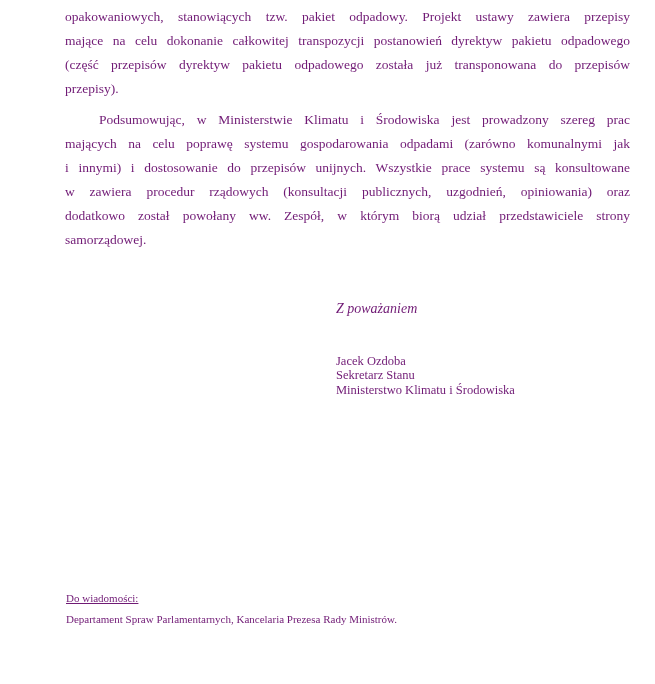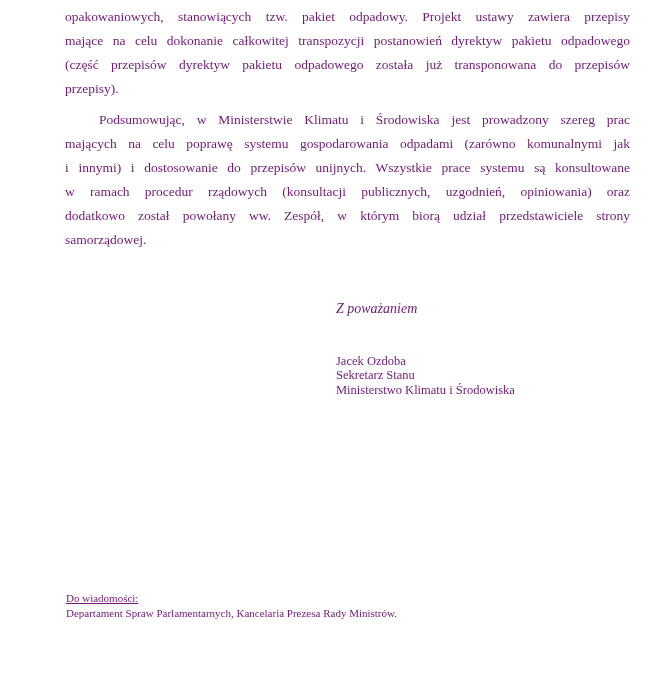--- a/index.html
+++ b/index.html
@@ -46,39 +46,39 @@
     line-height: 15px;
   }
   .footer {
     position: absolute;
     left: 66px;
     top: 591px;
     font-size: 11px;
     line-height: 15px;
   }
   .cc-heading { text-decoration: underline; }
-  .cc-line { }
+  .cc-line { margin-top: 6px; }
 </style>
 </head>
 <body>
 
 <div class="page">
 
   <div class="body-text">
       <div class="para">
         <div class="line fill">opakowaniowych, stanowiących tzw. pakiet odpadowy. Projekt ustawy zawiera przepisy</div>
         <div class="line fill">mające na celu dokonanie całkowitej transpozycji postanowień dyrektyw pakietu odpadowego</div>
         <div class="line fill">(część przepisów dyrektyw pakietu odpadowego została już transponowana do przepisów</div>
         <div class="line">przepisy).</div>
       </div>
       <div class="para">
         <div class="line fill indent">Podsumowując, w Ministerstwie Klimatu i Środowiska jest prowadzony szereg prac</div>
         <div class="line fill">mających na celu poprawę systemu gospodarowania odpadami (zarówno komunalnymi jak</div>
         <div class="line fill">i innymi) i dostosowanie do przepisów unijnych. Wszystkie prace systemu są konsultowane</div>
-        <div class="line fill">w ramach procedur rządowych (konsultacji publicznych, uzgodnień, opiniowania) oraz</div>
+        <div class="line fill">w zawiera procedur rządowych (konsultacji publicznych, uzgodnień, opiniowania) oraz</div>
         <div class="line fill">dodatkowo został powołany ww. Zespół, w którym biorą udział przedstawiciele strony</div>
         <div class="line">samorządowej.</div>
       </div>
     </div>
 
   <div class="closing">Z poważaniem</div>
 
   <div class="signature">
     <div class="sig-name">Jacek Ozdoba</div>
     <div class="sig-title">Sekretarz Stanu</div>

